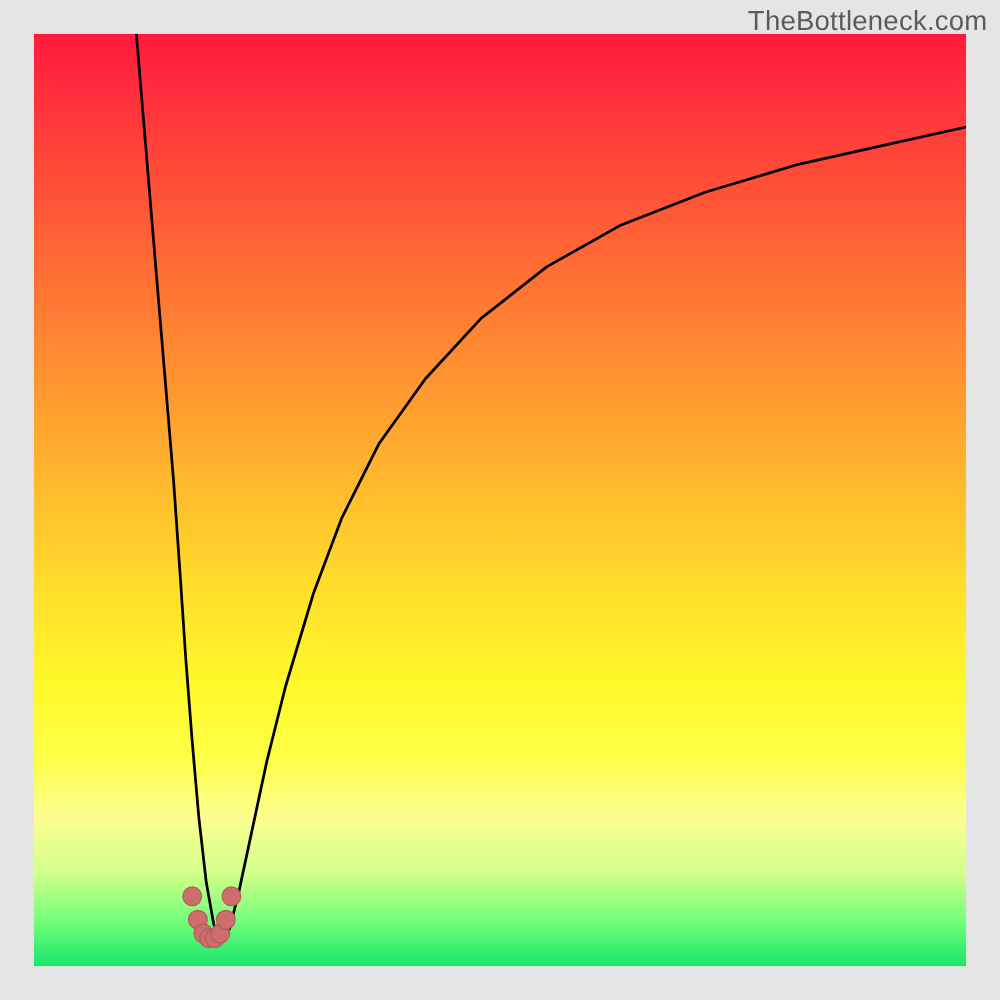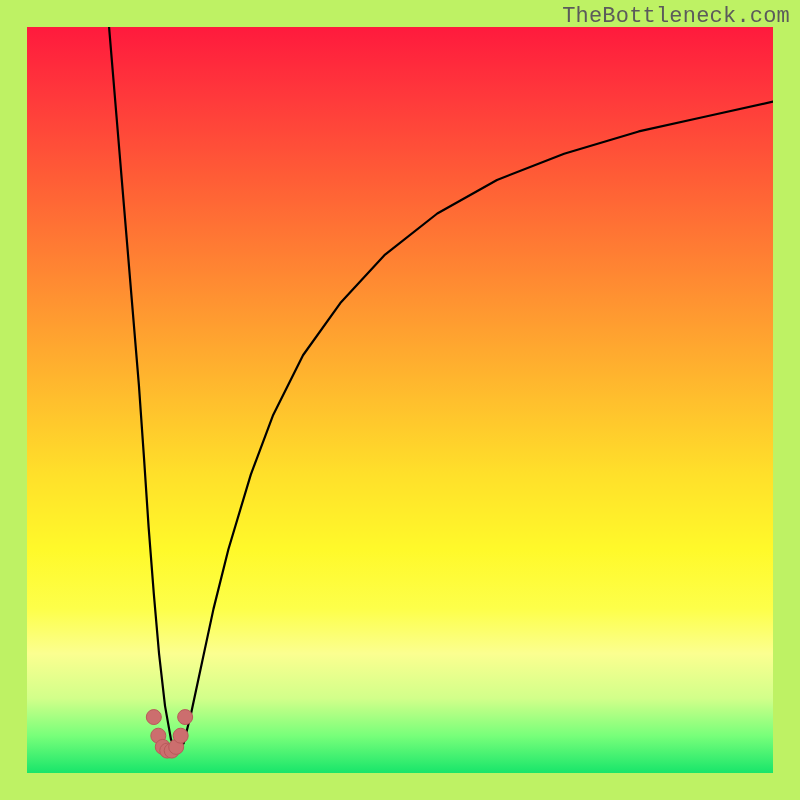--- a/index.html
+++ b/index.html
@@ -10,22 +10,21 @@
     overflow: hidden;
     background: #000;
     font-family: Arial, Helvetica, sans-serif;
   }
   .frame {
     position: absolute;
     left: 0;
     top: 0;
     width: 800px;
     height: 800px;
-    background: #bef264;
-    font-family: Liberation Mono, monospace;
+    background: #e5e5e5;
   }
   .plot-area {
     position: absolute;
     left: 27px;
     top: 27px;
     width: 746px;
     height: 746px;
     overflow: hidden;
   }
   .gradient {

